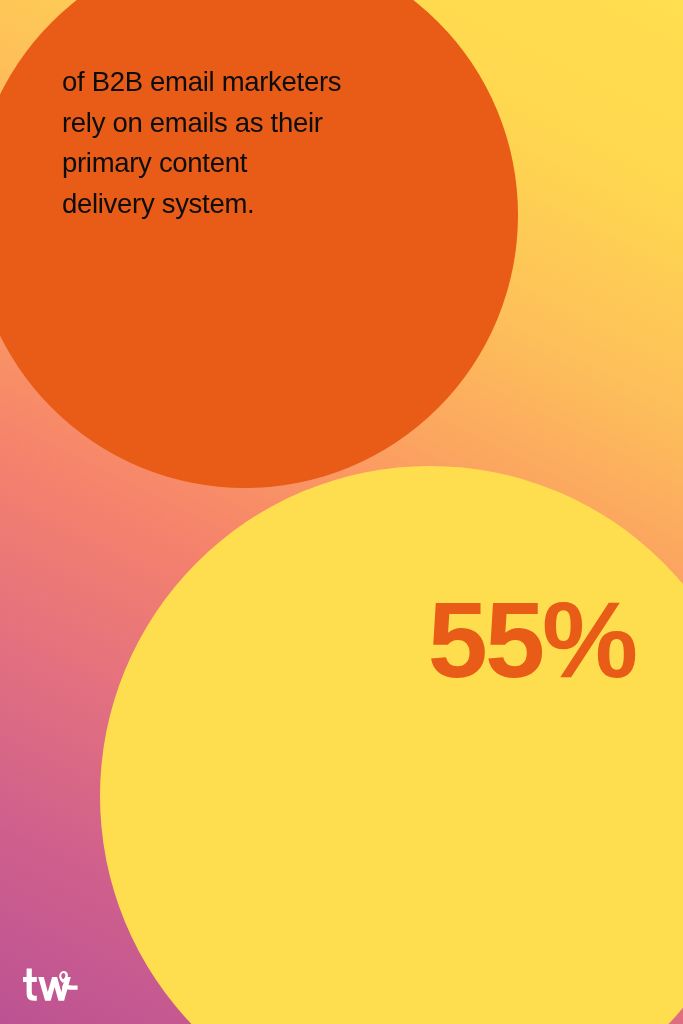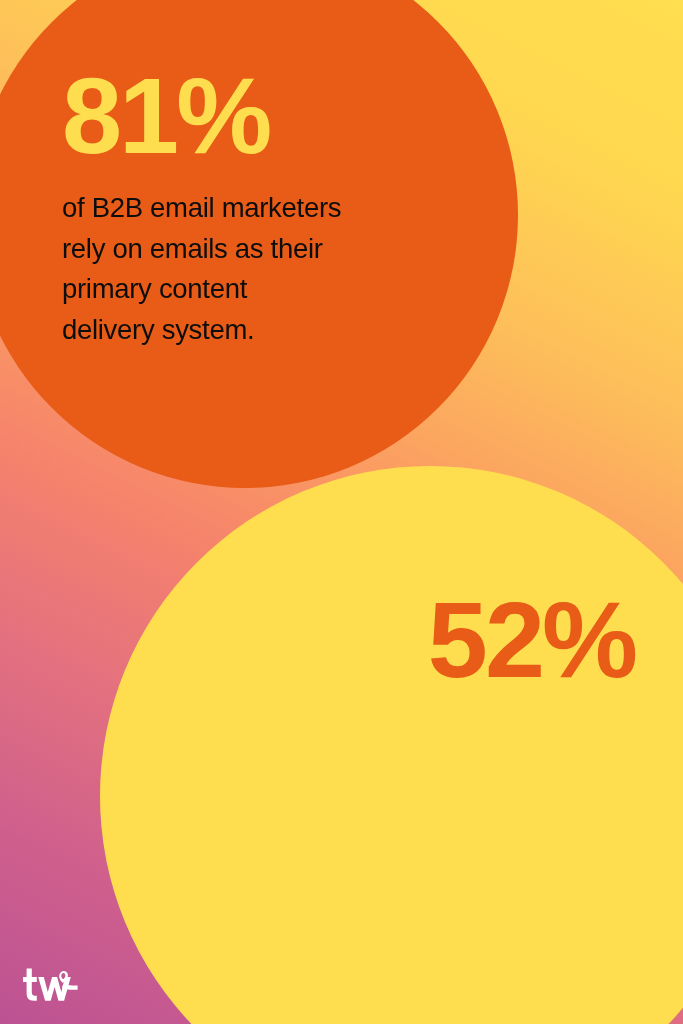--- a/index.html
+++ b/index.html
@@ -104,29 +104,28 @@
 </head>
 <body>
 
 <div id="poster">
 
   <div class="circle" id="orange-circle"></div>
 
   <div class="circle" id="yellow-circle"></div>
 
   <div class="stat-block" id="stat-block-1">
-    <div class="stat-number" id="stat-number-1">81%</div>
     <div class="stat-text" id="stat-text-1">of B2B email marketers
 rely on emails as their
 primary content
 delivery system.</div>
   </div>
 
   <div class="stat-block" id="stat-block-2">
-    <div class="stat-number" id="stat-number-2">52%</div>
+    <div class="stat-number" id="stat-number-2">55%</div>
   </div>
 
   <svg id="logo" viewBox="0 0 66 40" aria-hidden="true">
 
     <path d="M8.6 4.5 h5.2 v8.4 h5.0 v5.0 h-5.0 v10.2 c0 2.6 1.0 3.6 3.2 3.6 h1.8 v5.1 h-3.0 c-5.4 0-7.2-2.7-7.2-8.0 V17.9 H5.0 v-5.0 h3.6 z" fill="#FFFFFF"></path>
 
     <path d="M20.2 12.9 h5.6 l4.0 15.0 l4.3 -15.0 h5.0 l4.2 15.0 l4.0 -15.0 h5.5 l-6.7 23.9 h-5.6 l-3.9 -13.7 l-3.9 13.7 h-5.6 z" fill="#FFFFFF"></path>
 
     <path d="M44.0 18.0 c-3.0 -2.6 -3.6 -6.6 -1.6 -9.2 c1.9 -2.5 5.4 -2.4 6.9 0.2 c1.4 2.4 0.4 5.6 -2.1 8.1 c-0.7 0.7 -1.5 1.3 -2.3 1.8 z m1.6 -2.9 c1.6 -1.7 2.3 -3.8 1.5 -5.2 c-0.7 -1.2 -2.4 -1.2 -3.3 0 c-1.0 1.3 -0.6 3.6 1.1 5.2 z" fill="#FFFFFF"></path>
 

